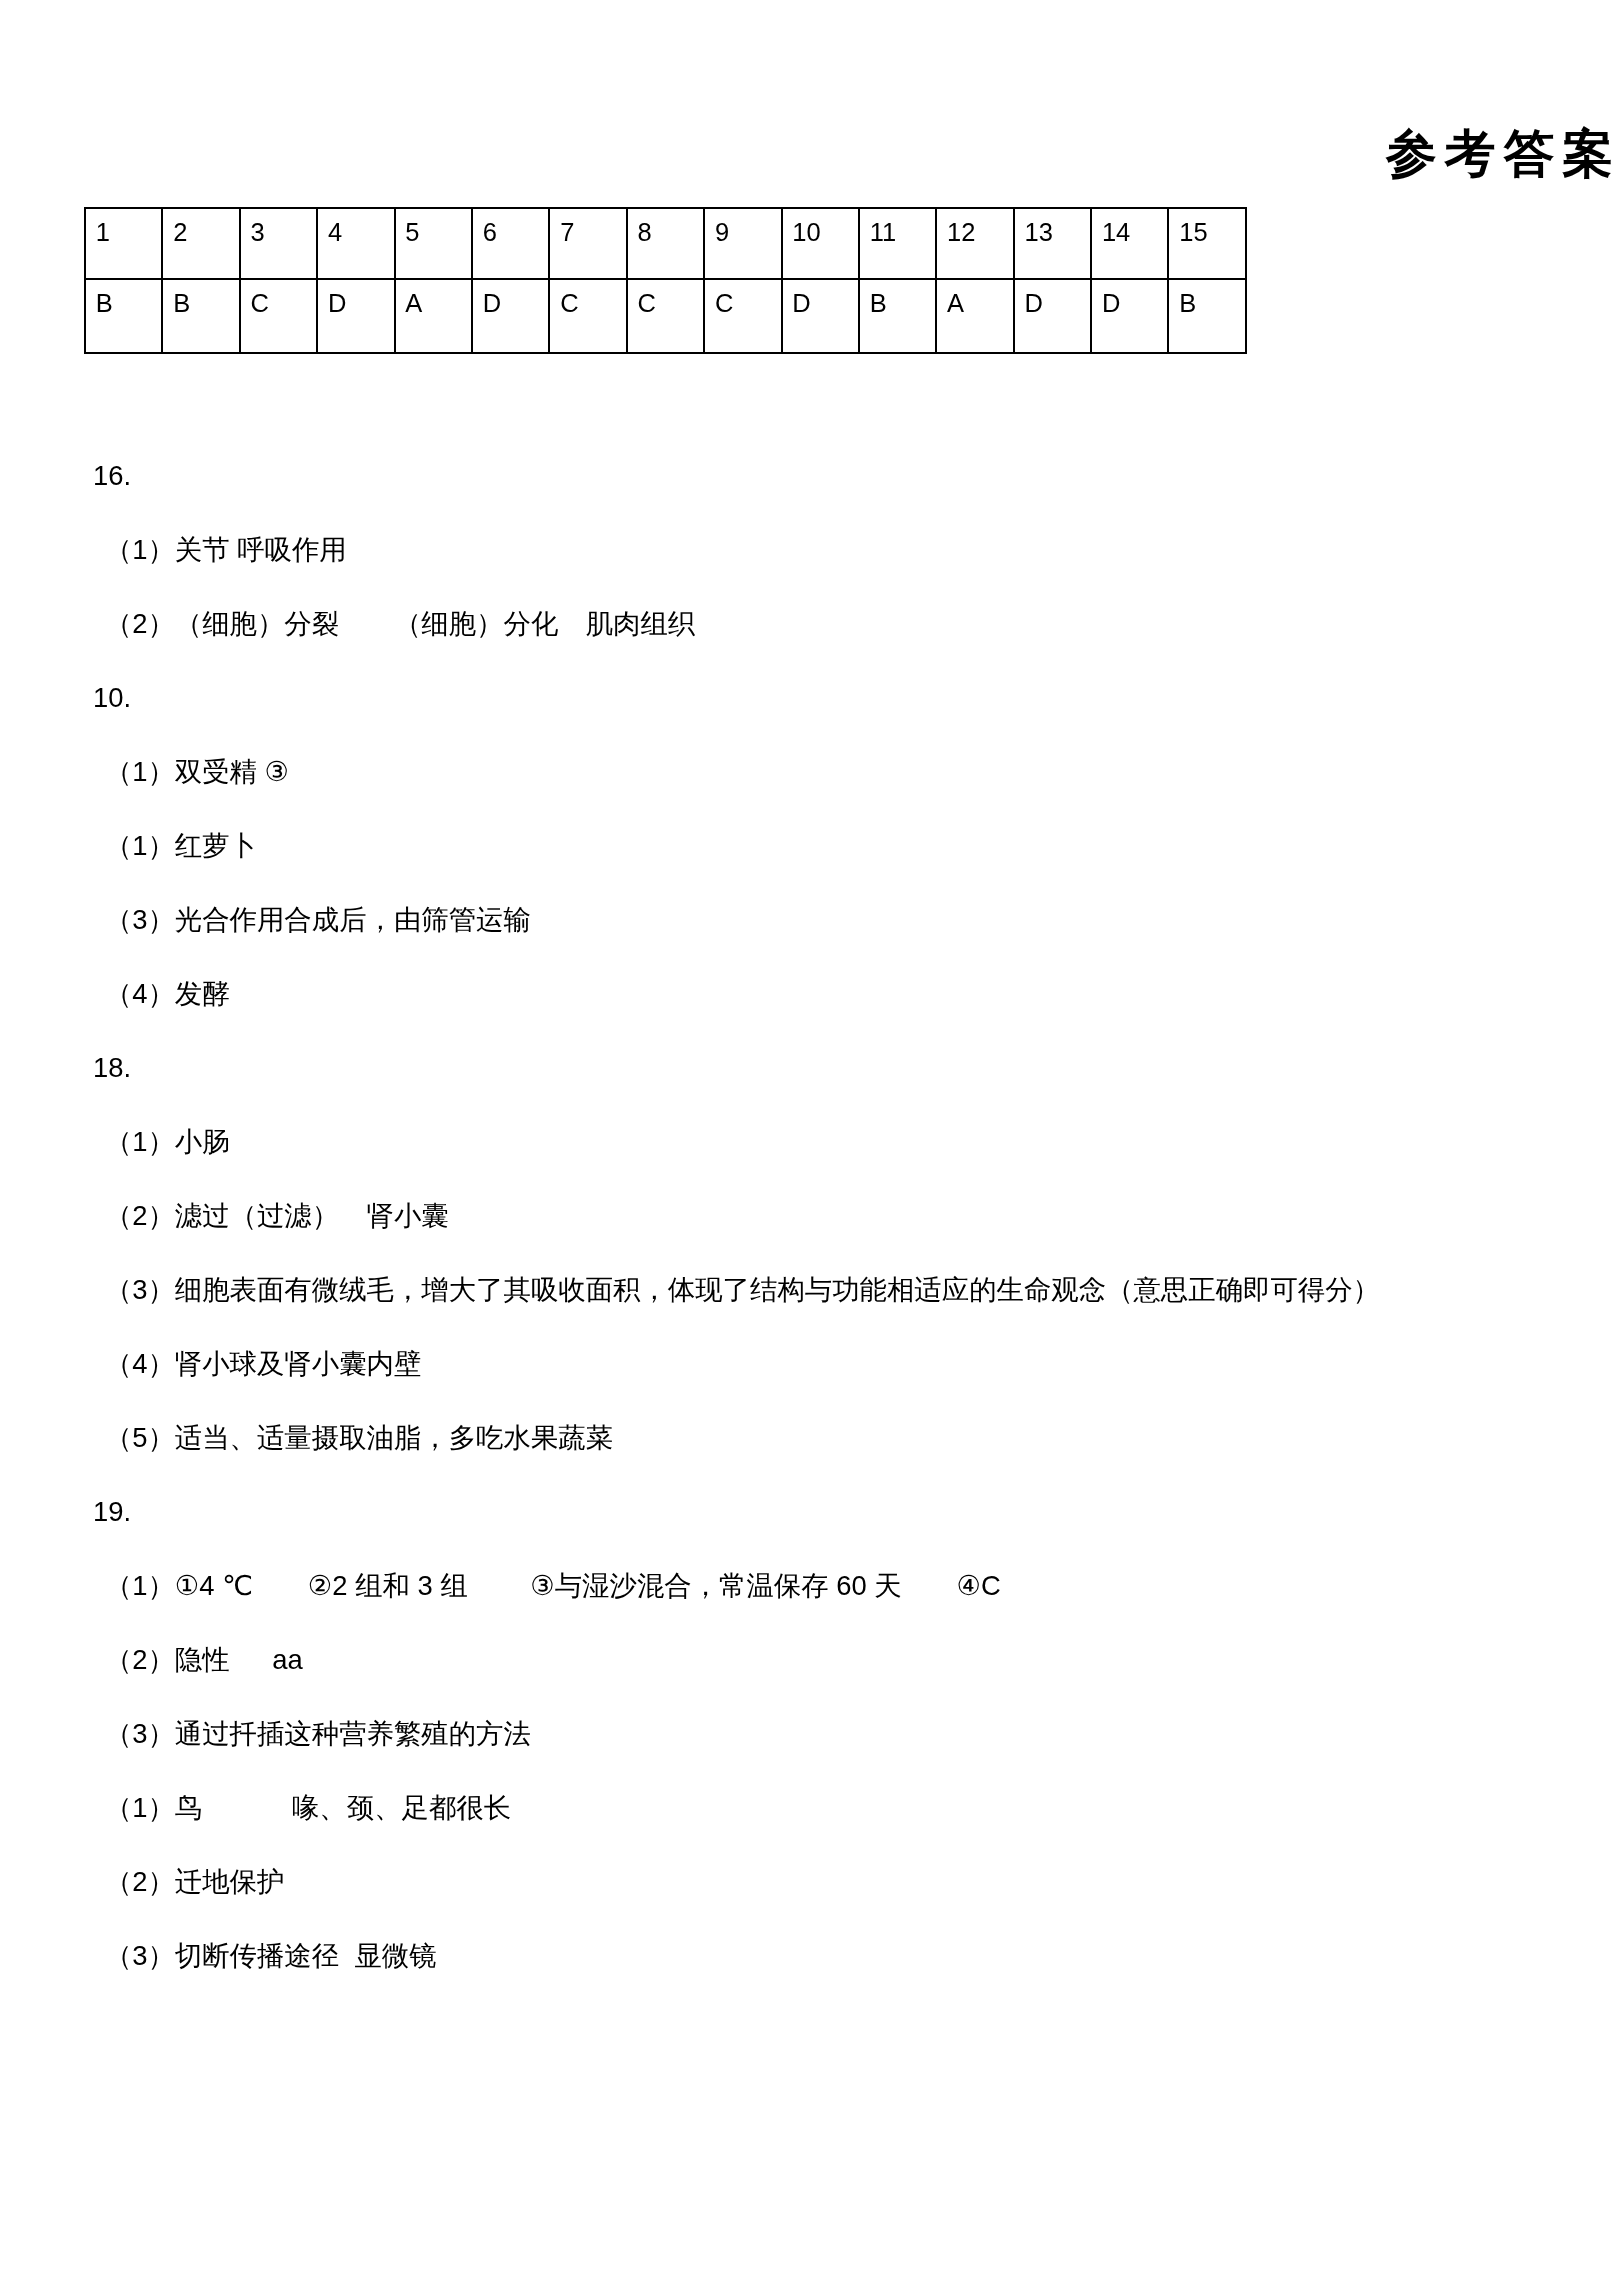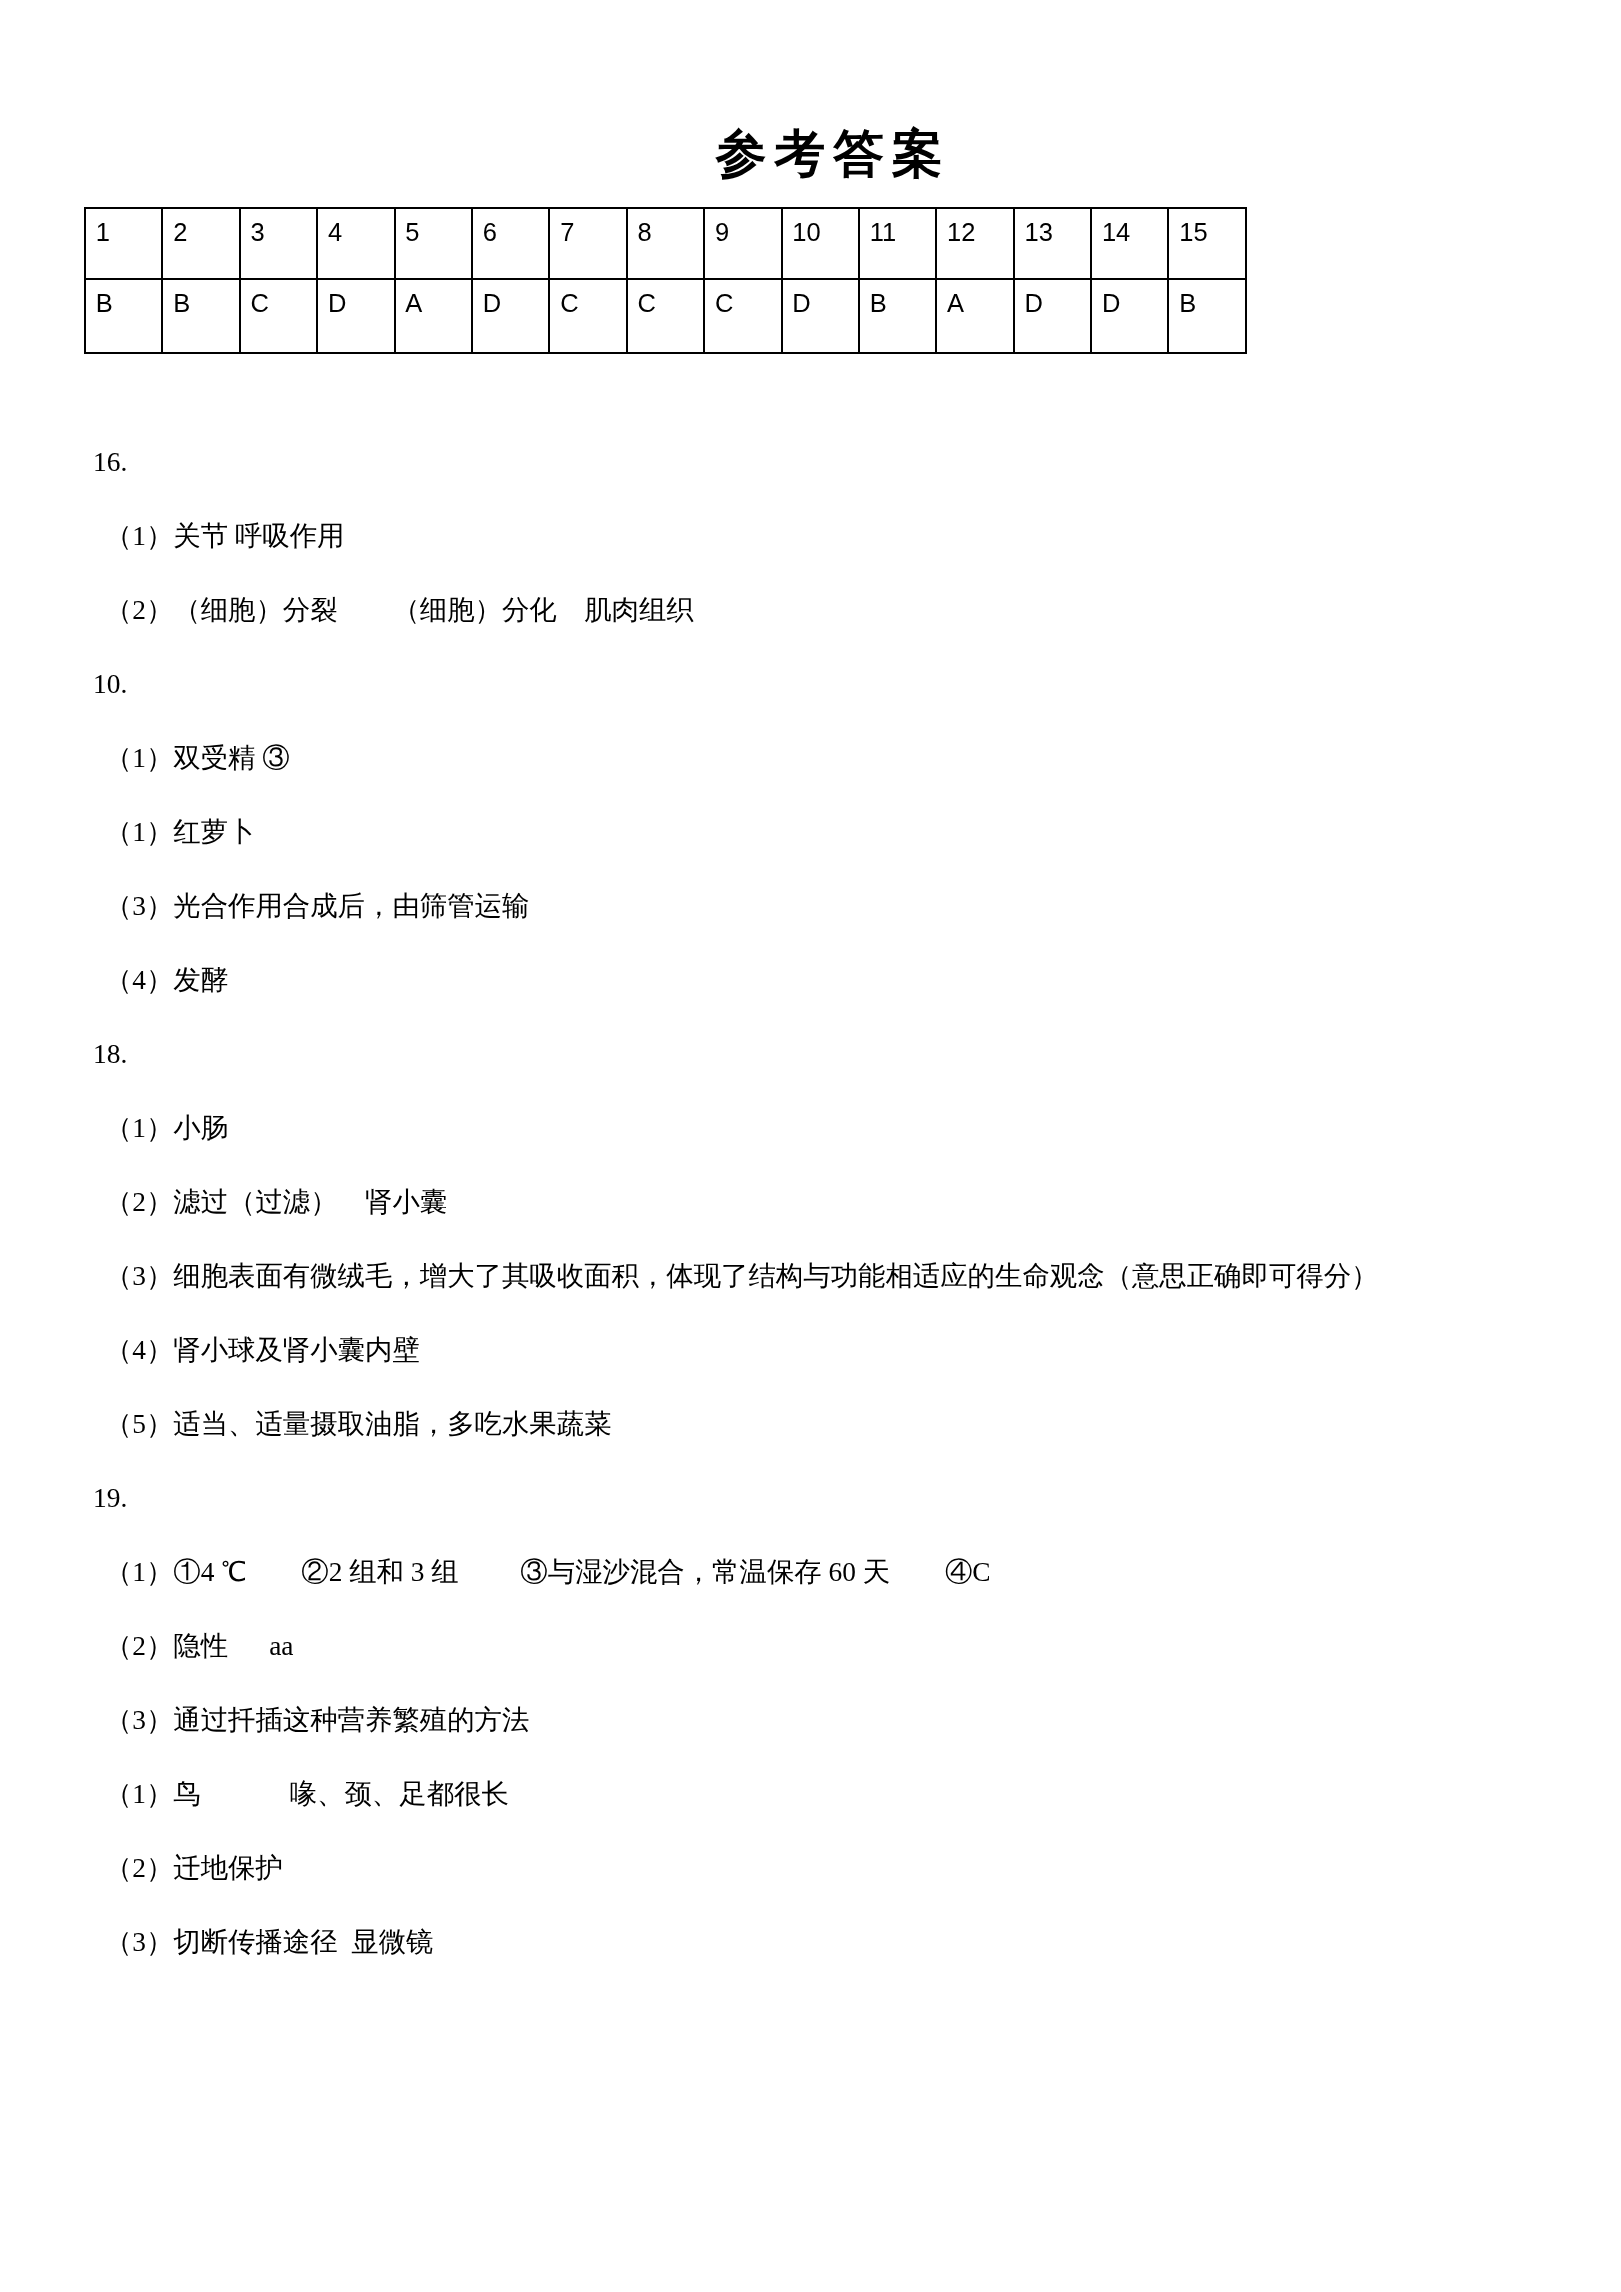--- a/index.html
+++ b/index.html
@@ -11,21 +11,21 @@
     color: #000000;
     font-family: "Liberation Sans", "DejaVu Sans", sans-serif;
   }
   .doc-title {
     position: absolute;
     top: 92px;
     left: 0;
     width: 100%;
     box-sizing: border-box;
     padding-left: 45px;
-    text-align: center;
+    text-align: right;
     font-family: "Liberation Serif", "DejaVu Serif", serif;
     font-weight: bold;
     font-size: 51px;
     letter-spacing: 7.8px;
     line-height: 1.1;
   }
   table.answer-table {
     position: absolute;
     left: 84px;
     top: 207px;
@@ -39,24 +39,23 @@
     border: 2px solid #000000;
     vertical-align: top;
     padding: 7.8px 0 0 9.8px;
     line-height: 31px;
   }
   tr.header-row  { height: 71px; }
   tr.answer-row  { height: 74px; }
   .content {
     position: absolute;
     left: 93px;
-    top: 425px;
+    top: 439px;
     width: 1451px;
     font-size: 27.4px;
-    font-family: Liberation Serif, serif;
   }
   .content p {
     margin: 0;
     line-height: 74px;
     white-space: pre-wrap;
   }
   .content p.item { text-indent: 11.8px; }
 </style>
 </head>
 <body>

